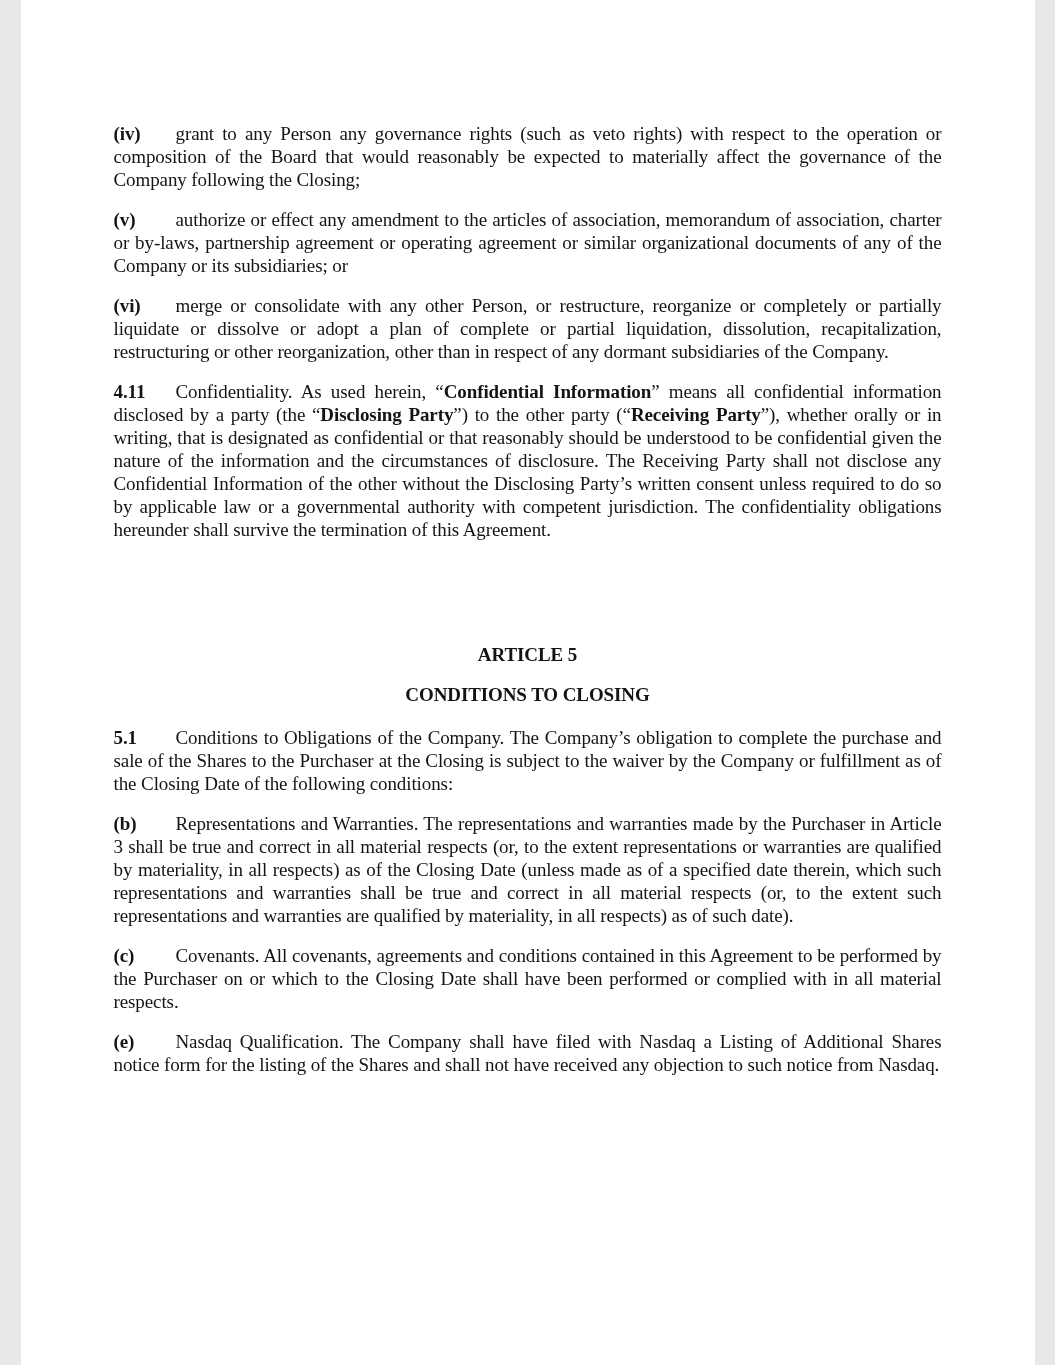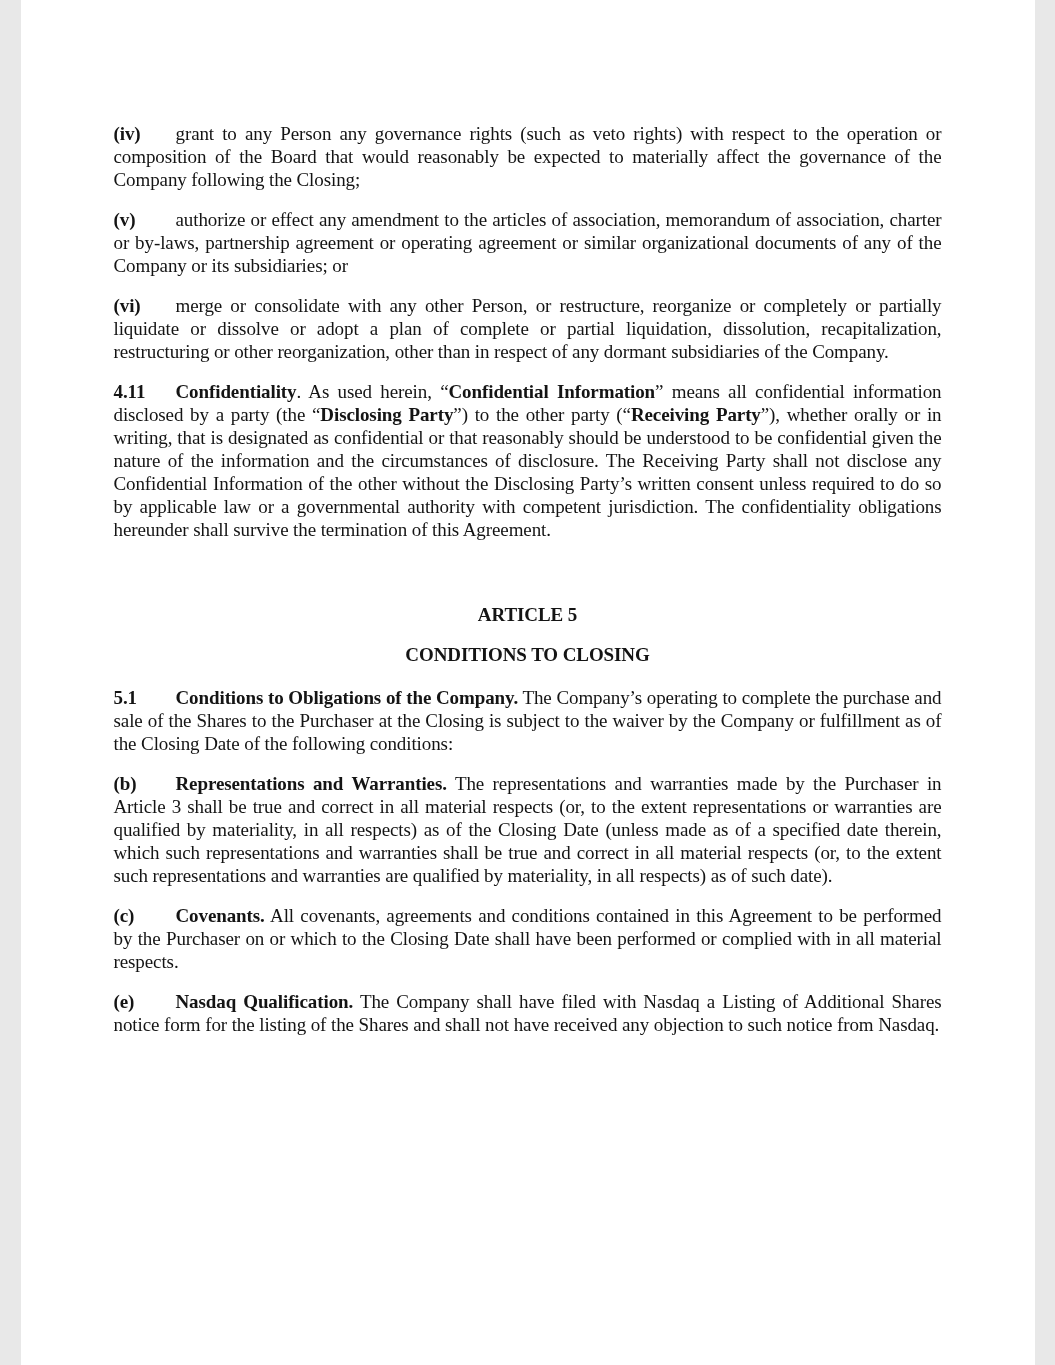--- a/index.html
+++ b/index.html
@@ -24,30 +24,30 @@
   }
   p.para {
     margin: 0 0 17px 0;
     text-align: justify;
   }
   span.plabel {
     display: inline-block;
     min-width: 62px;
     font-weight: bold;
   }
-  .run.bold { font-weight: bold; }
+  .run.bold { font-weight: normal; }
   .run.bolditalic { font-weight: bold; }
   h2.heading {
     margin: 0 0 17px 0;
     font-size: 19px;
     line-height: 23px;
     font-weight: bold;
     text-align: center;
   }
-  #article-heading { margin-top: 62px; }
+  #article-heading { margin-top: 102px; }
   #conditions-heading { margin-top: 6px; }
   #para-5-1 { margin-top: 20px; }
   .page-number {
     margin-top: 38px;
     text-align: center;
   }
 </style>
 </head>
 <body>
 
@@ -58,21 +58,21 @@
   <p class="para"><span class="plabel">(v)</span><span><span class="run regular">authorize or effect any amendment to the articles of association, memorandum of association, charter or by-laws, partnership agreement or operating agreement or similar organizational documents of any of the Company or its subsidiaries; or</span></span></p>
 
   <p class="para"><span class="plabel">(vi)</span><span><span class="run regular">merge or consolidate with any other Person, or restructure, reorganize or completely or partially liquidate or dissolve or adopt a plan of complete or partial liquidation, dissolution, recapitalization, restructuring or other reorganization, other than in respect of any dormant subsidiaries of the Company.</span></span></p>
 
   <p class="para"><span class="plabel">4.11</span><span><span class="run bold">Confidentiality</span><span class="run regular">. As used herein, “</span><span class="run bolditalic">Confidential Information</span><span class="run regular">” means all confidential information disclosed by a party (the “</span><span class="run bolditalic">Disclosing Party</span><span class="run regular">”) to the other party (“</span><span class="run bolditalic">Receiving Party</span><span class="run regular">”), whether orally or in writing, that is designated as confidential or that reasonably should be understood to be confidential given the nature of the information and the circumstances of disclosure. The Receiving Party shall not disclose any Confidential Information of the other without the Disclosing Party’s written consent unless required to do so by applicable law or a governmental authority with competent jurisdiction. The confidentiality obligations hereunder shall survive the termination of this Agreement.</span></span></p>
 
   <h2 class="heading" id="article-heading">ARTICLE 5</h2>
 
   <h2 class="heading" id="conditions-heading">CONDITIONS TO CLOSING</h2>
 
-  <p class="para" id="para-5-1"><span class="plabel">5.1</span><span><span class="run bold">Conditions to Obligations of the Company.</span><span class="run regular"> The Company’s operating to complete the purchase and sale of the Shares to the Purchaser at the Closing is subject to the waiver by the Company or fulfillment as of the Closing Date of the following conditions:</span></span></p>
+  <p class="para" id="para-5-1"><span class="plabel">5.1</span><span><span class="run bold">Conditions to Obligations of the Company.</span><span class="run regular"> The Company’s obligation to complete the purchase and sale of the Shares to the Purchaser at the Closing is subject to the waiver by the Company or fulfillment as of the Closing Date of the following conditions:</span></span></p>
 
 
   <p class="para"><span class="plabel">(b)</span><span><span class="run bold">Representations and Warranties.</span><span class="run regular"> The representations and warranties made by the Purchaser in Article 3 shall be true and correct in all material respects (or, to the extent representations or warranties are qualified by materiality, in all respects) as of the Closing Date (unless made as of a specified date therein, which such representations and warranties shall be true and correct in all material respects (or, to the extent such representations and warranties are qualified by materiality, in all respects) as of such date).</span></span></p>
 
   <p class="para"><span class="plabel">(c)</span><span><span class="run bold">Covenants.</span><span class="run regular"> All covenants, agreements and conditions contained in this Agreement to be performed by the Purchaser on or which to the Closing Date shall have been performed or complied with in all material respects.</span></span></p>
 
 
   <p class="para"><span class="plabel">(e)</span><span><span class="run bold">Nasdaq Qualification.</span><span class="run regular"> The Company shall have filed with Nasdaq a Listing of Additional Shares notice form for the listing of the Shares and shall not have received any objection to such notice from Nasdaq.</span></span></p>
 
 

